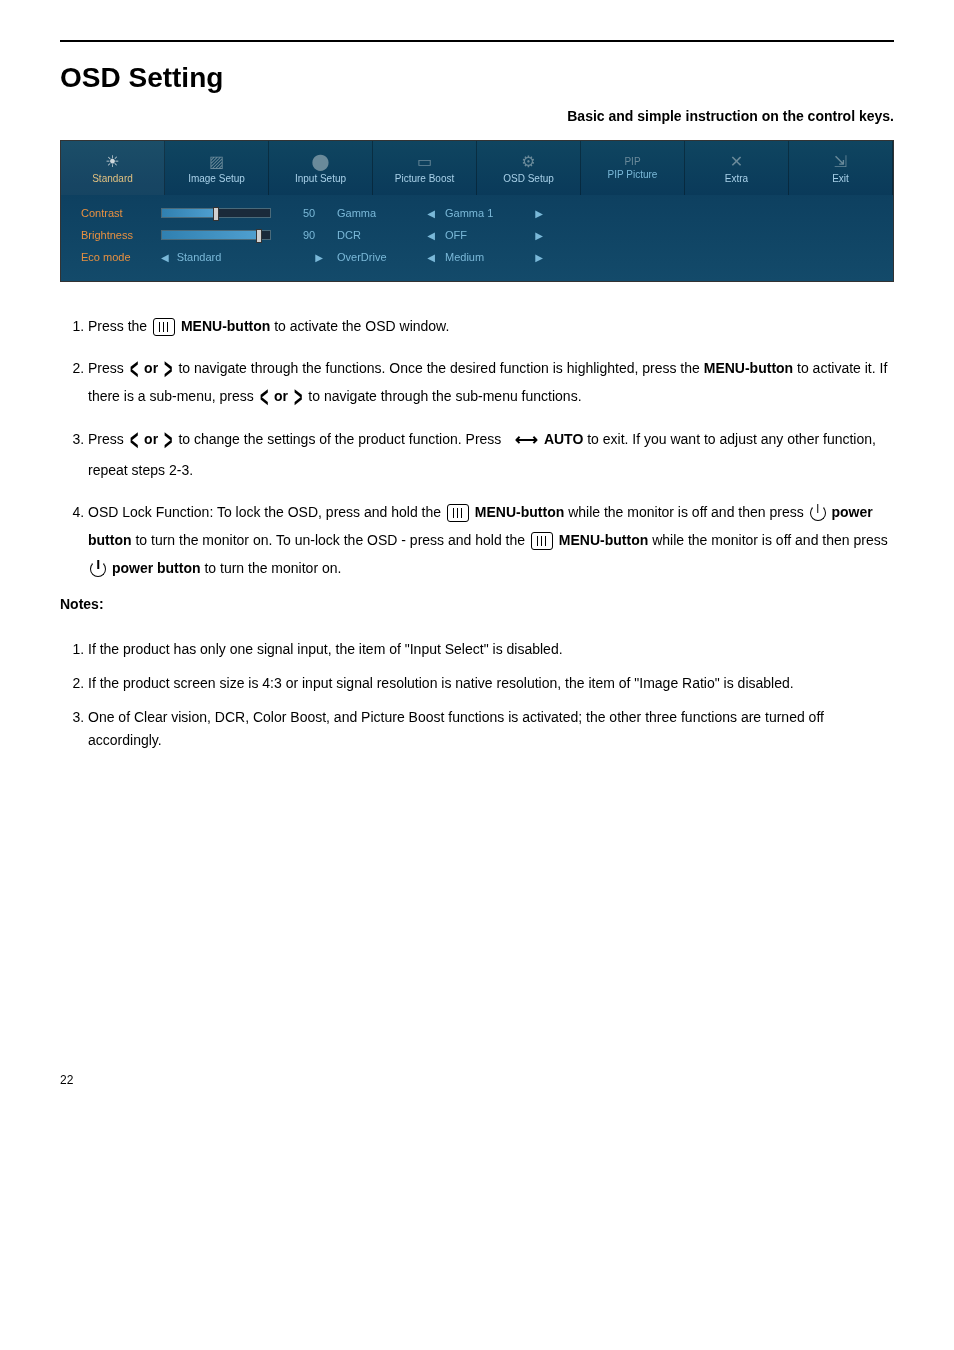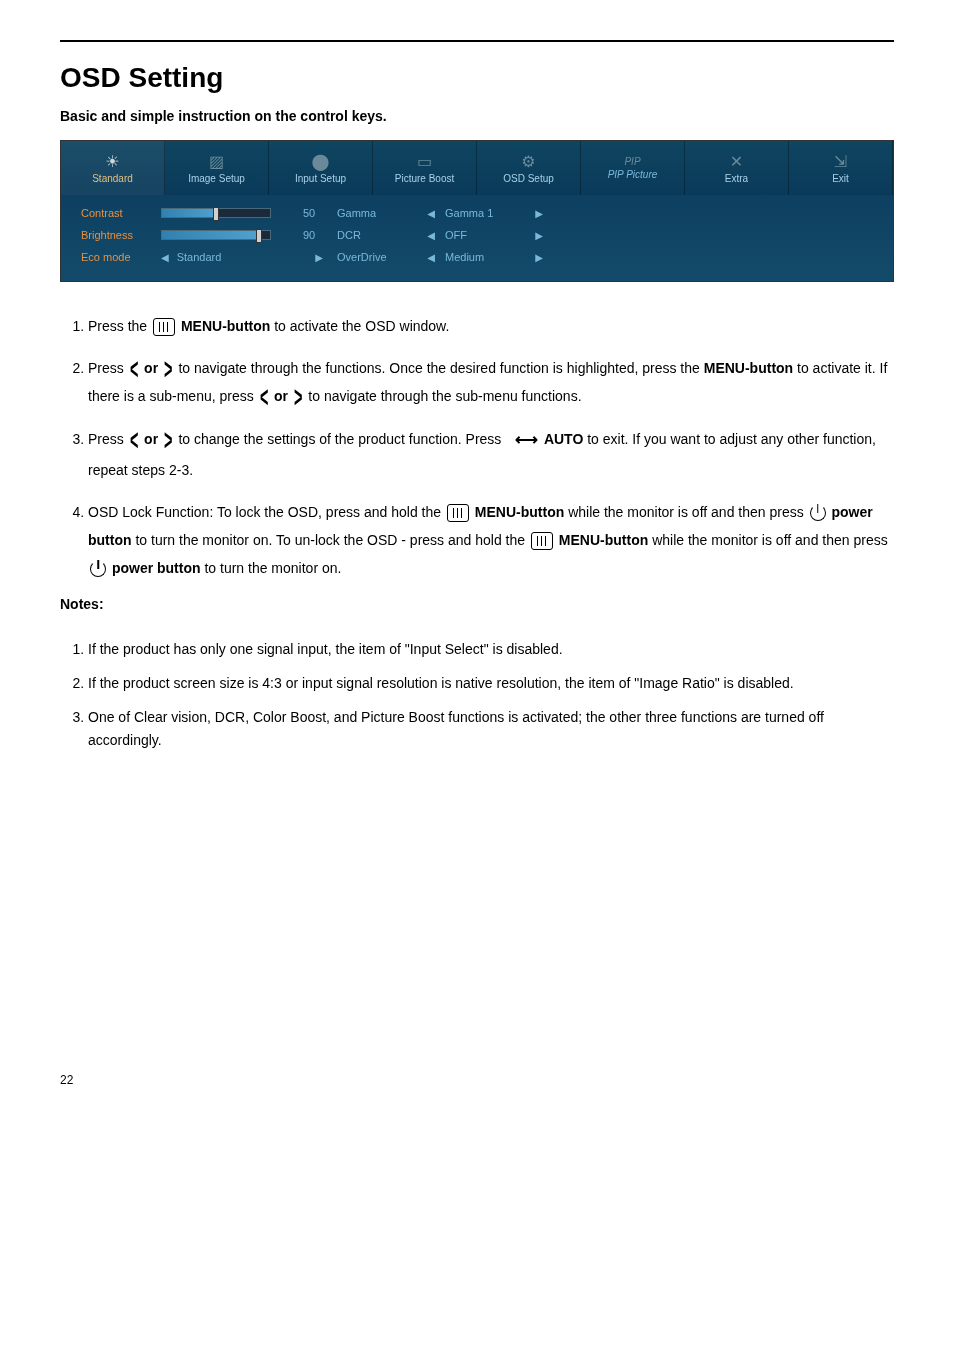--- a/index.html
+++ b/index.html
@@ -17,20 +17,21 @@
       margin-bottom: 20px;
     }
     h1 {
       font-size: 28px;
       font-weight: bold;
       margin-bottom: 14px;
     }
     .subtitle {
       font-weight: bold;
       margin-bottom: 16px;
+      text-align: right;
     }
     .osd-screenshot {
       width: 100%;
       background: linear-gradient(to bottom, #0a3a5a, #134a6a);
       border: 1px solid #333;
       margin-bottom: 30px;
     }
     .osd-tabs {
       display: flex;
       background: linear-gradient(to bottom, #0f4560, #0a3a5a);
@@ -56,21 +57,20 @@
       color: #6a8a9a;
     }
     .osd-tab.active .osd-tab-icon {
       color: #d0d8dc;
     }
     .osd-tab.active .osd-tab-label {
       color: #e0c080;
     }
     .osd-tab.pip {
       color: #7ab8d8;
-      font-style: italic;
     }
     .osd-tab.pip .osd-tab-label {
       color: #7ab8d8;
     }
     .osd-body {
       padding: 12px 20px 18px;
       display: grid;
       grid-template-columns: 80px 140px 36px 80px 28px 80px 28px;
       row-gap: 10px;
       align-items: center;

